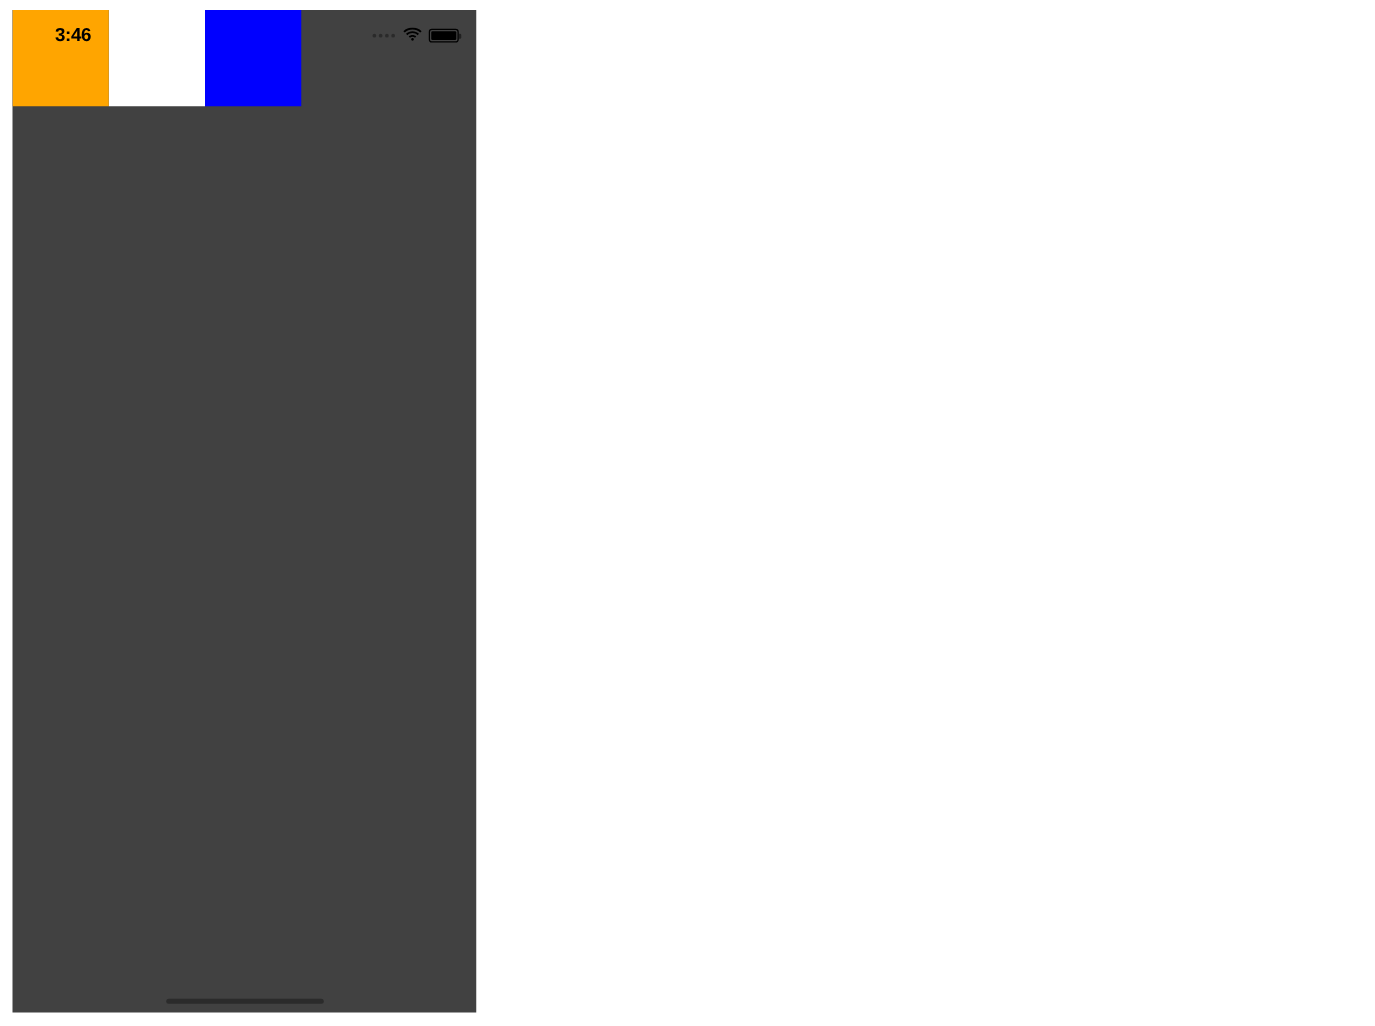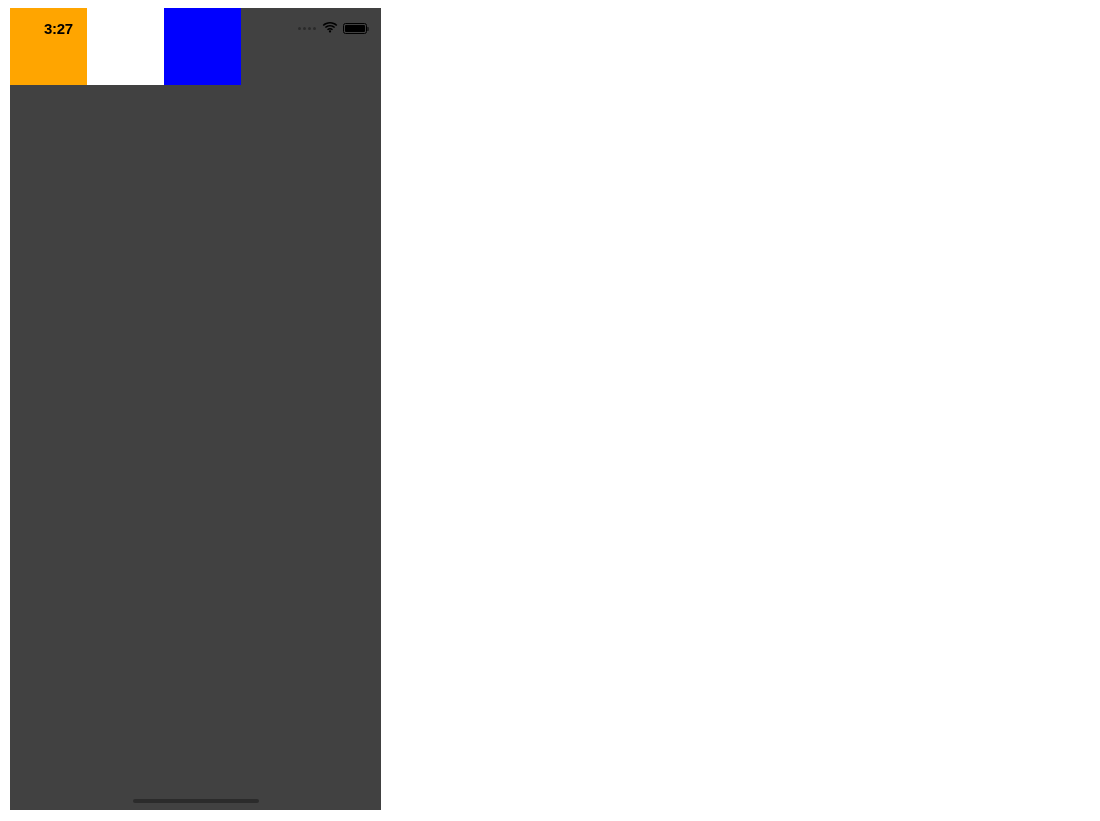--- a/index.html
+++ b/index.html
@@ -137,21 +137,21 @@
 
 <div class="device-frame">
 
   <div class="top-row">
     <div class="box-orange"></div>
     <div class="box-white"></div>
     <div class="box-blue"></div>
   </div>
 
   <div class="status-bar">
-    <div class="status-time">3:27</div>
+    <div class="status-time">3:46</div>
     <div class="status-right">
       <div class="cellular-dots">
         <span></span>
           <span></span>
           <span></span>
           <span></span>
       </div>
       <div class="wifi-icon">
         <svg width="16" height="12" viewBox="0 0 16 12">
           <path d="M8 10.5 C8.6 10.5 9.1 10 9.1 9.4 C9.1 8.8 8.6 8.3 8 8.3 C7.4 8.3 6.9 8.8 6.9 9.4 C6.9 10 7.4 10.5 8 10.5 Z" fill="#000"></path>

